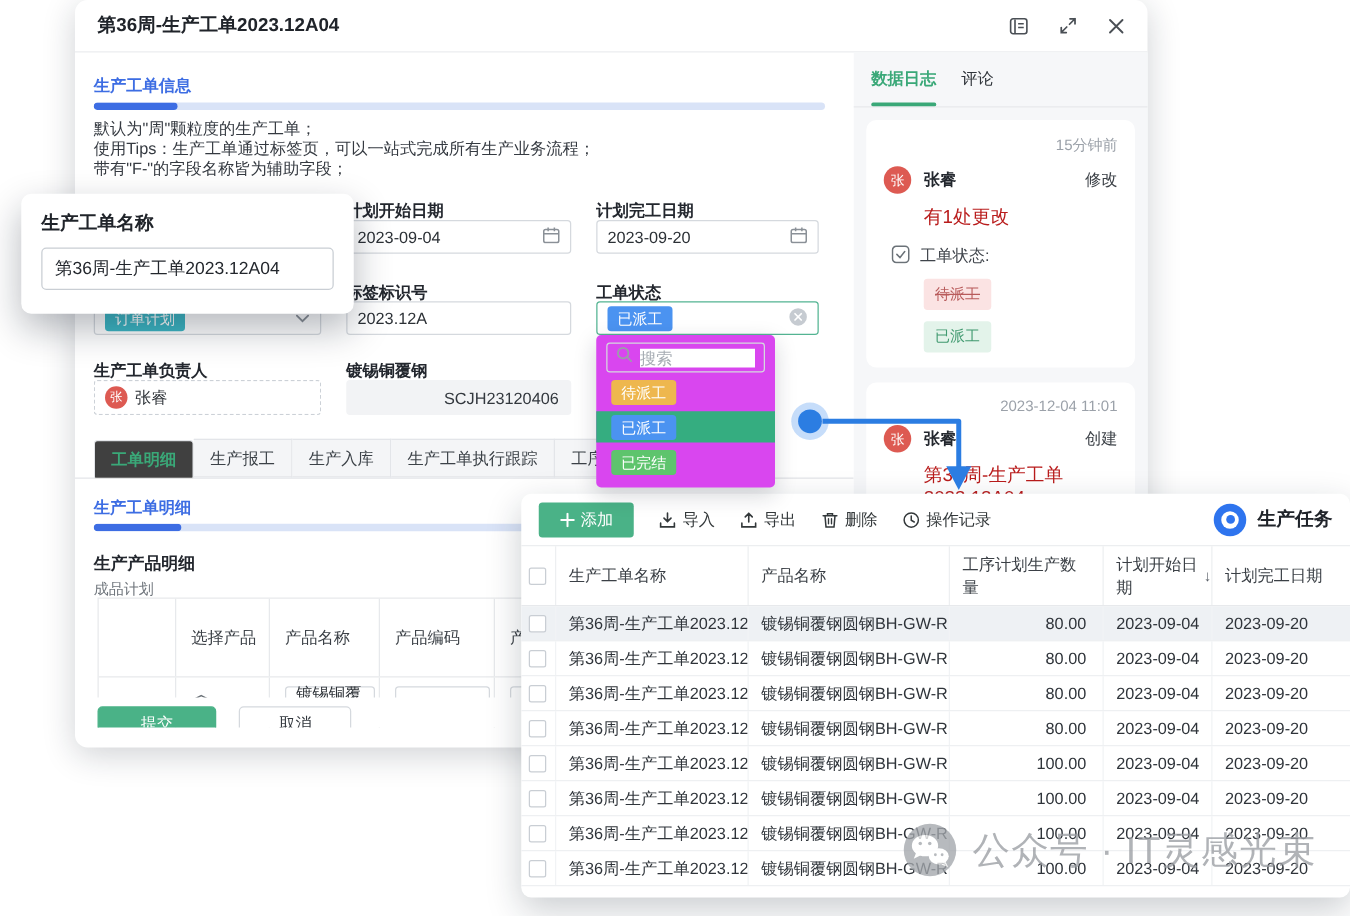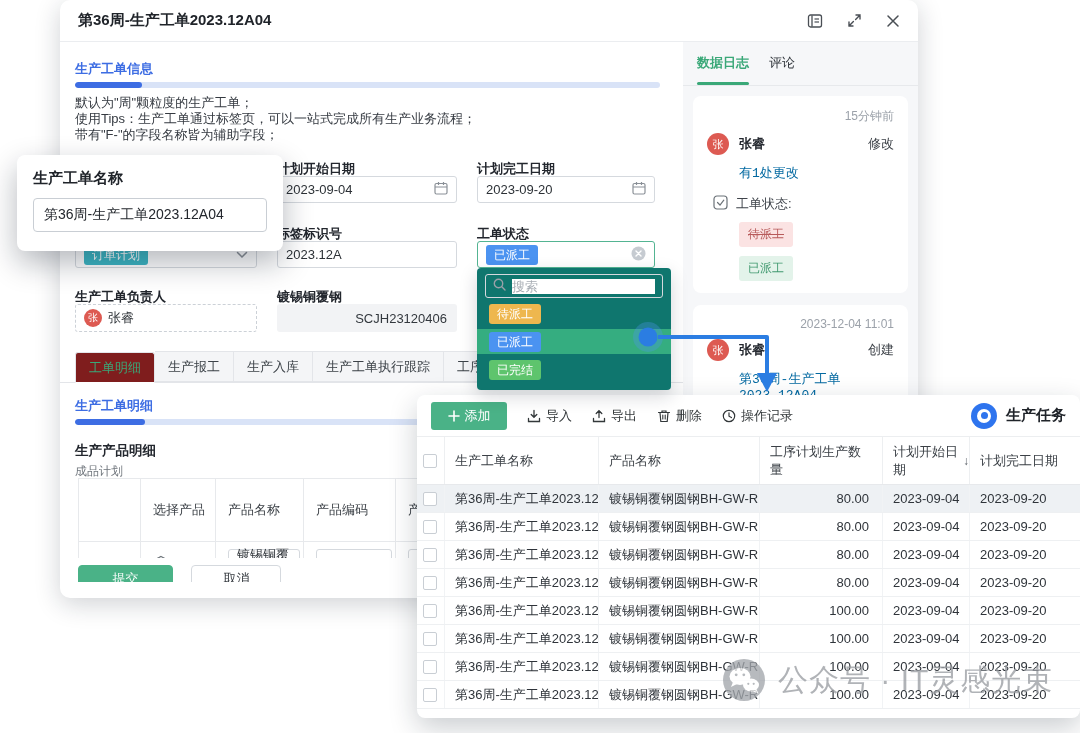--- a/index.html
+++ b/index.html
@@ -39,21 +39,21 @@
     display:flex; align-items:center; justify-content:center; flex:none; }
   .readonly-field { height:28px; background:#f2f3f5; border-radius:3px; display:flex; align-items:center;
     padding:0 10px; font-size:13px; color:#33383e;justify-content:flex-end; }
 
   
   .tabstrip { position:absolute; left:0; top:310px; width:623px; height:31px; border-bottom:1px solid #e3e5e9;
     display:flex; align-items:flex-end; padding-left:15px; }
   .tab { height:31px; line-height:29px; padding:0 13px; font-size:13px; color:#3c4248; background:#f4f5f7;
     border:1px solid #e3e5e9; border-left:none; white-space:nowrap; }
   .tab:first-child { border-left:1px solid #e3e5e9; border-radius:3px 0 0 0; }
-  .tab.active { background:#7f1d1d; color:#3aa878; border-bottom:1px solid #fff; margin-bottom:-1px; border-radius:3px 3px 0 0; }
+  .tab.active { background:#404040; color:#3aa878; border-bottom:1px solid #fff; margin-bottom:-1px; border-radius:3px 3px 0 0;font-weight:bold; }
 
   .subsec-title { position:absolute; left:15px; top:355px; font-size:13px; font-weight:bold; color:#3d6de3; }
   .pbar2 { top:377px; }
   .blocktitle { position:absolute; left:15px; top:400px; font-size:13.5px; font-weight:bold; color:#23272e; }
   .blocksub { position:absolute; left:15px; top:421px; font-size:12px; color:#6f757c; }
 
   
   .ptable { position:absolute; left:18px; top:436px; width:580px; border:1px solid #e7e9ec; background:#fff; }
   .pt-head { display:flex; height:62px; }
   .pt-head .pc { display:flex; align-items:center; padding-left:12px; font-size:13px; color:#3b4046;
@@ -78,35 +78,35 @@
   .log-tab { position:relative; height:44px; line-height:44px; font-size:13px; color:#2f343a; cursor:pointer; }
   .log-tab.active { color:#3aa878; font-weight:bold; }
   .log-tab.active::after { content:""; position:absolute; left:0; right:0; bottom:0; height:3px; background:#3aa878; border-radius:2px; }
   .log-cards { padding:10px; }
   .log-card { background:#fff; border-radius:8px; padding:12px 14px; margin-bottom:12px; }
   .log-time { text-align:right; font-size:12px; color:#9ba1a9; }
   .log-userrow { display:flex; align-items:center; gap:10px; margin-top:8px; }
   .log-user { font-size:13px; font-weight:bold; color:#23272e; }
   .log-action { margin-left:auto; font-size:13px; color:#3c4147; }
   .log-avatar { width:22px; height:22px; font-size:11px; }
-  .log-summary { margin:9px 0 0 32px; font-size:13px; color:#0369a1;font-family:Liberation Mono, monospace; }
+  .log-summary { margin:9px 0 0 32px; font-size:15px; color:#b91c1c; }
   .log-fieldrow { display:flex; align-items:center; gap:8px; margin:13px 0 0 6px; font-size:13px; color:#3f444b; }
   .log-badge { display:inline-block; margin:9px 0 0 32px; padding:4px 9px; border-radius:3px; font-size:12px; }
   .lb-old { background:#fbe3e3; color:#b85b5b; text-decoration:line-through; }
   .lb-new { background:#e3f3ea; color:#419a70; }
 
   
   .name-card { position:absolute; left:17px; top:155px; width:266px; height:96px; background:#fff;
     border-radius:8px; box-shadow:0 12px 30px rgba(10,20,35,.30); z-index:50; padding:14px 16px; }
   .name-card .nc-label { font-size:15px; font-weight:bold; color:#20242a; }
   .name-card input { margin-top:10px; width:234px; height:34px; border:1px solid #c9ced4; border-radius:4px;
     padding:0 10px; font-size:14px; color:#23272d; font-family:inherit; outline:none; }
 
   
-  .dropdown { position:absolute; left:477px; top:268px; width:194px; background:#0f766e; border-radius:4px;
+  .dropdown { position:absolute; left:477px; top:268px; width:143px; background:#d946ef; border-radius:4px;
     box-shadow:0 6px 18px rgba(20,30,45,.18); z-index:40; padding:6px 0 8px; }
   .dd-search { margin:0 8px; height:24px; border:1px solid #d5d9de; border-radius:3px; display:flex;
     align-items:center; gap:6px; padding:0 7px; }
   .dd-search input { border:none; outline:none; flex:1; font-size:13px; color:#2c3136; width:60px; font-family:inherit; }
   .dd-search input::placeholder { color:#a6acb3; }
   .dd-opt { height:25px; margin-top:3px; display:flex; align-items:center; padding-left:12px; cursor:pointer; }
   .dd-opt:first-of-type { margin-top:6px; }
   .dd-opt.selected { background:#35ad80; }
 
   

